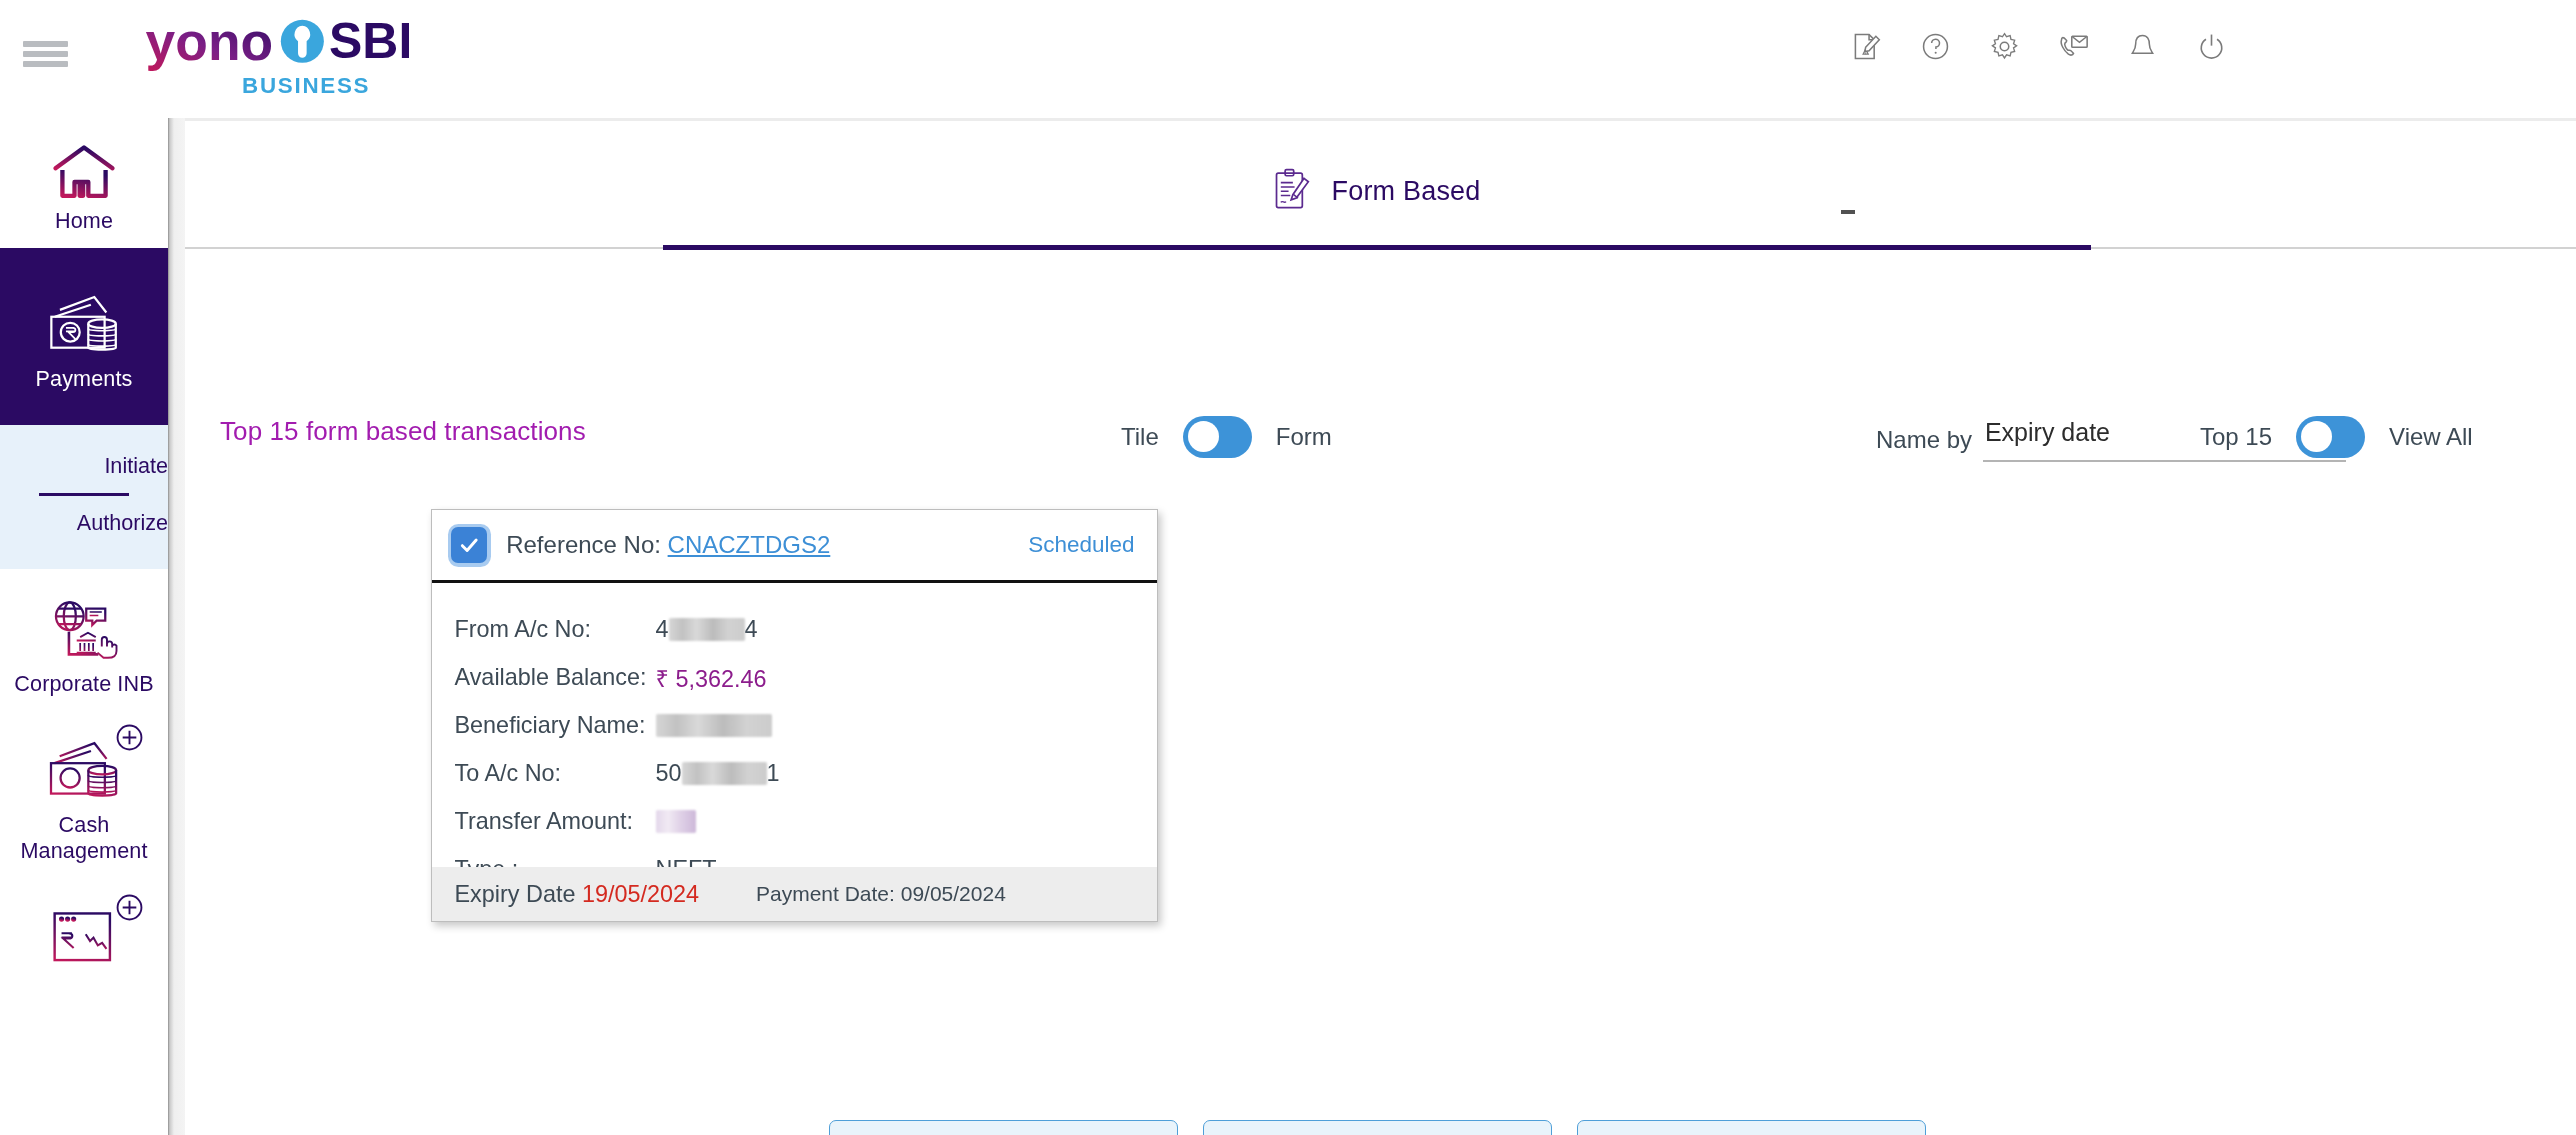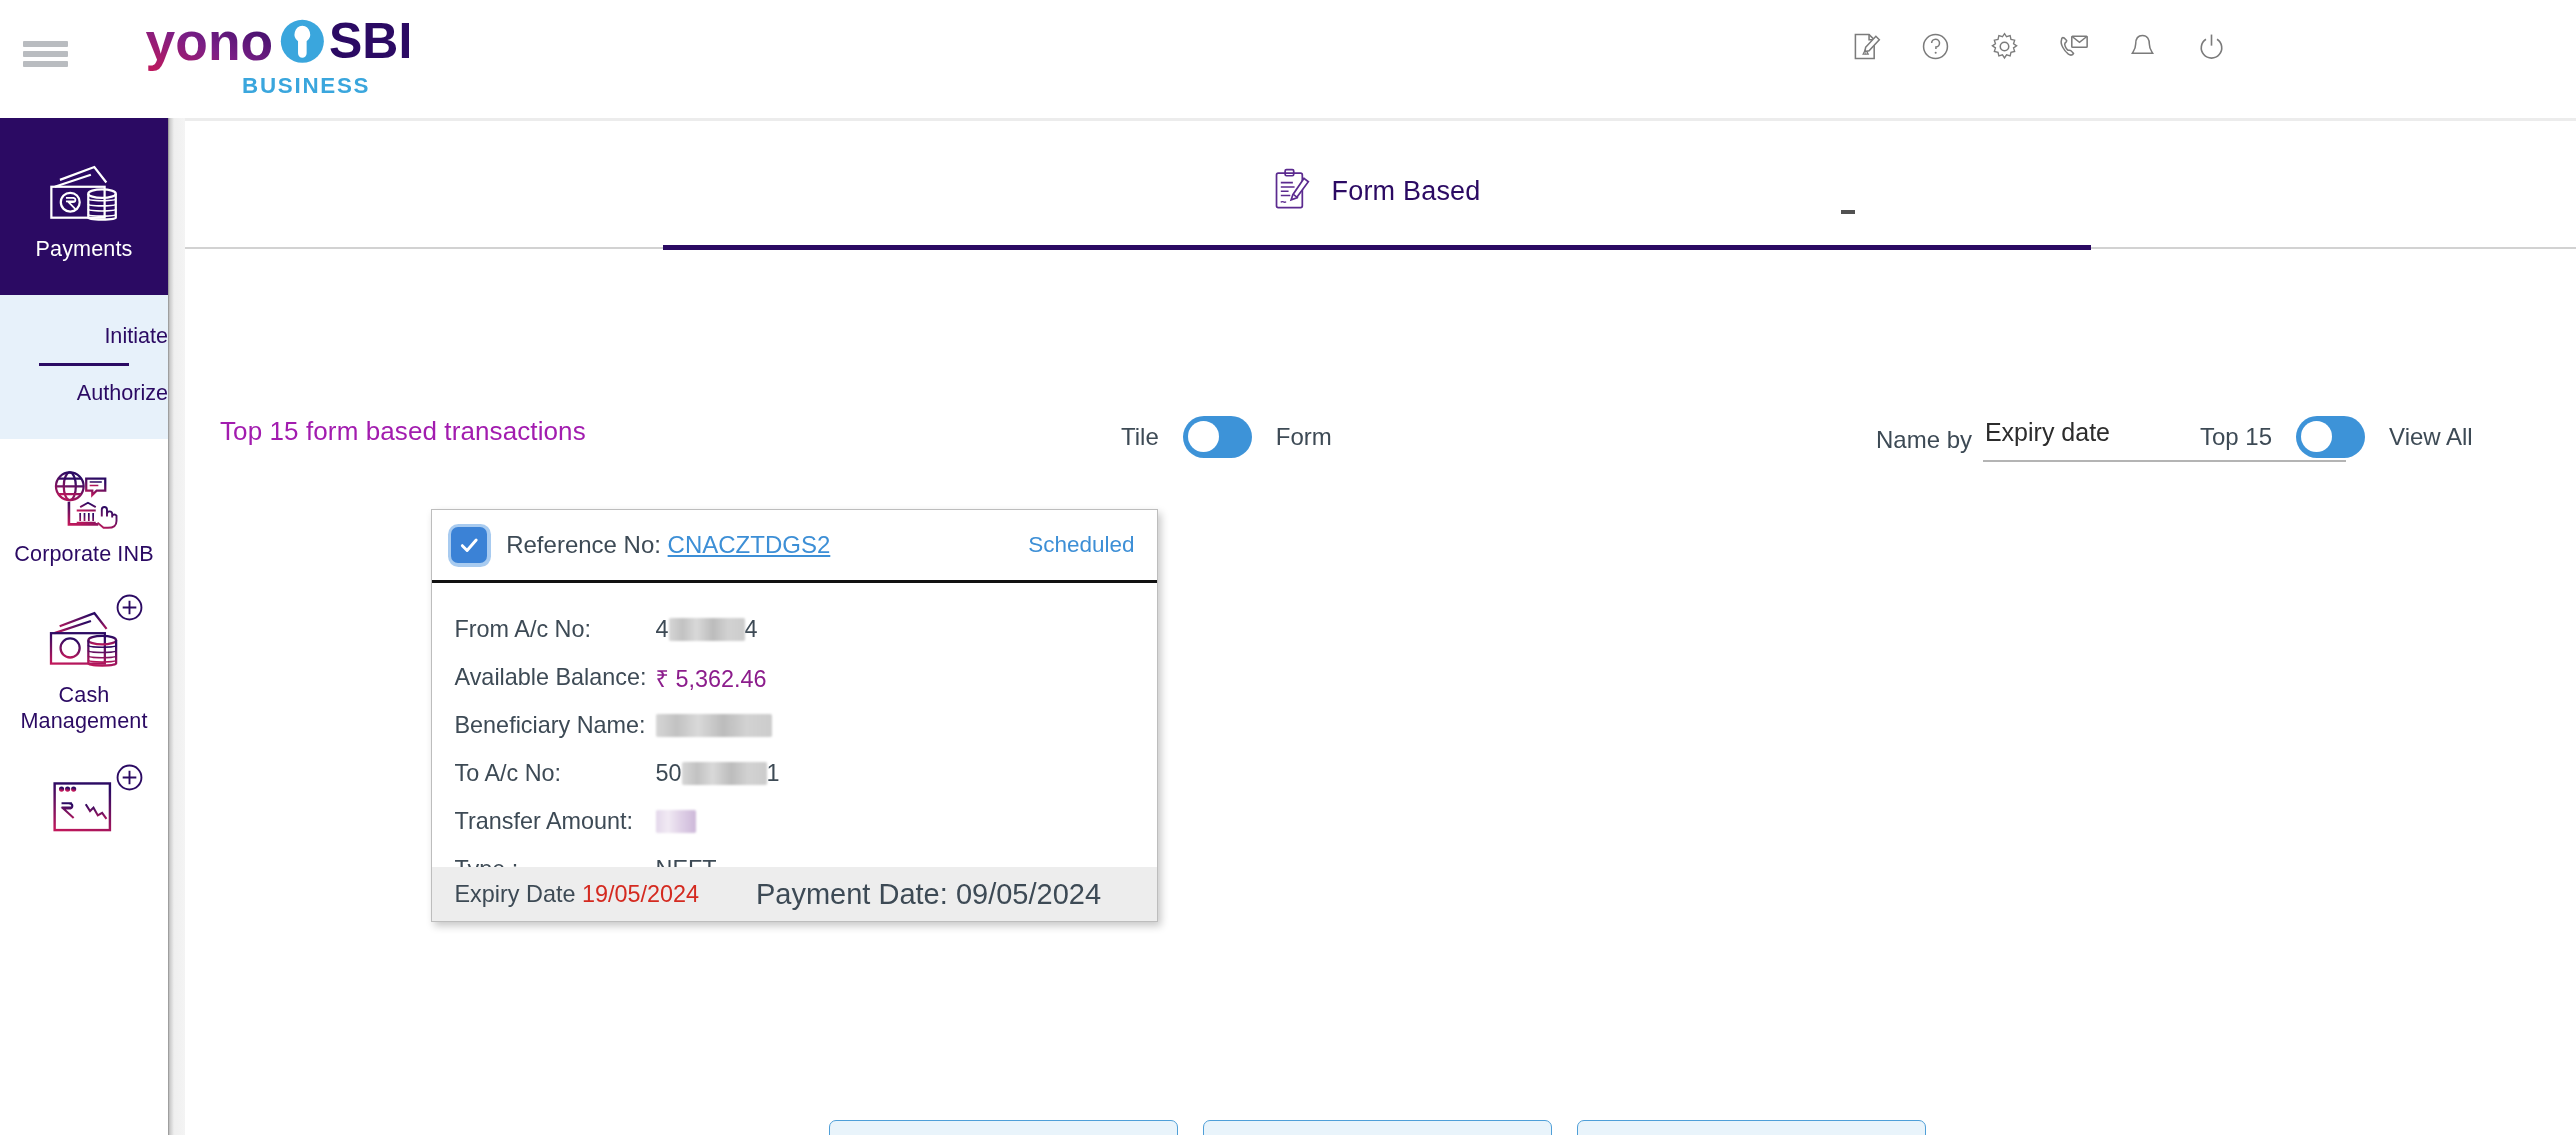--- a/index.html
+++ b/index.html
@@ -160,21 +160,21 @@
   }
   .redact.lilac {
     background: linear-gradient(90deg,#e3d7ea 0%,#f1eaf4 30%,#e0d2e8 60%,#cdb8d9 100%);
   }
   .card-foot {
     position: absolute; left: 0; bottom: 0; width: 100%; height: 54px; background: #ededed;
     display: flex; align-items: center; padding-left: 22.5px; gap: 57px;
   }
   .card-foot .f-exp { font-size: 23.4px; color: #3d4a55; }
   .card-foot .f-exp b { color: #d42a20; font-weight: normal; }
-  .card-foot .f-pay { font-size: 29px; color: #3d4a55; }
+  .card-foot .f-pay { font-size: 21px; color: #3d4a55; }
 
   
   .actions { position: absolute; left: 0; top: 1002px; width: 2391px; height: 78px; }
   .btn {
     position: absolute; top: 0; height: 66px; border: 1.7px solid #4f9fd8; border-radius: 7px;
     background: #e9f4fb; color: #4d9ed7; font-size: 26px; letter-spacing: 0.3px;
     display: flex; align-items: center; justify-content: center; cursor: pointer;
     font-family: "Liberation Sans", sans-serif;
   }
   #btn-reject { left: 644px; width: 349px; }
@@ -250,20 +250,35 @@
         <svg width="29" height="29" viewBox="0 0 34 34" fill="none" stroke="#7b7b7b" stroke-width="1.9">
           <path d="M10.5 8.5 a12 12 0 1 0 13 0"></path>
           <path d="M17 3 v13"></path>
         </svg>
       </div>
     </div>
   </div>
 
   <div class="sidebar">
 
+    <div class="side-item" style="height:130px;padding-top:12px">
+      <div class="s-ico">
+        <svg width="64" height="57" viewBox="0 0 74 66" fill="none">
+          <defs>
+              <linearGradient id="g1" x1="0" y1="1" x2="0.3" y2="0">
+            <stop offset="0%" stop-color="#c2185b"></stop>
+                <stop offset="100%" stop-color="#2b0a63"></stop>
+          </linearGradient>
+            </defs>
+          <path d="M4 28 L37 4 L70 28" stroke="url(#g1)" stroke-width="5" stroke-linecap="round" stroke-linejoin="round"></path>
+          <path d="M12 30 v30 h14 v-16 h10 v16 h-4 v-16 h10 v16 h20 v-30" stroke="url(#g1)" stroke-width="5" stroke-linejoin="round"></path>
+        </svg>
+      </div>
+      <div class="s-lbl">Home</div>
+    </div>
 
     <div class="side-item active" style="height:177px;padding-top:10.4px">
       <div class="s-ico">
         <svg width="80" height="67" viewBox="0 0 92 78" fill="none" stroke="#ffffff" stroke-width="2.6">
           <path d="M18 22 L58 7 L72 25"></path>
           <path d="M12 30 L54 16"></path>
           <rect x="8" y="30" width="62" height="36"></rect>
           <circle cx="30" cy="48" r="11"></circle>
           <path d="M25 43 h10 M25 47 h10 M33 43 c4 0 4 5 0 5 h-5 l8 8" stroke-width="2"></path>
           <ellipse cx="67" cy="38" rx="16" ry="5"></ellipse>

